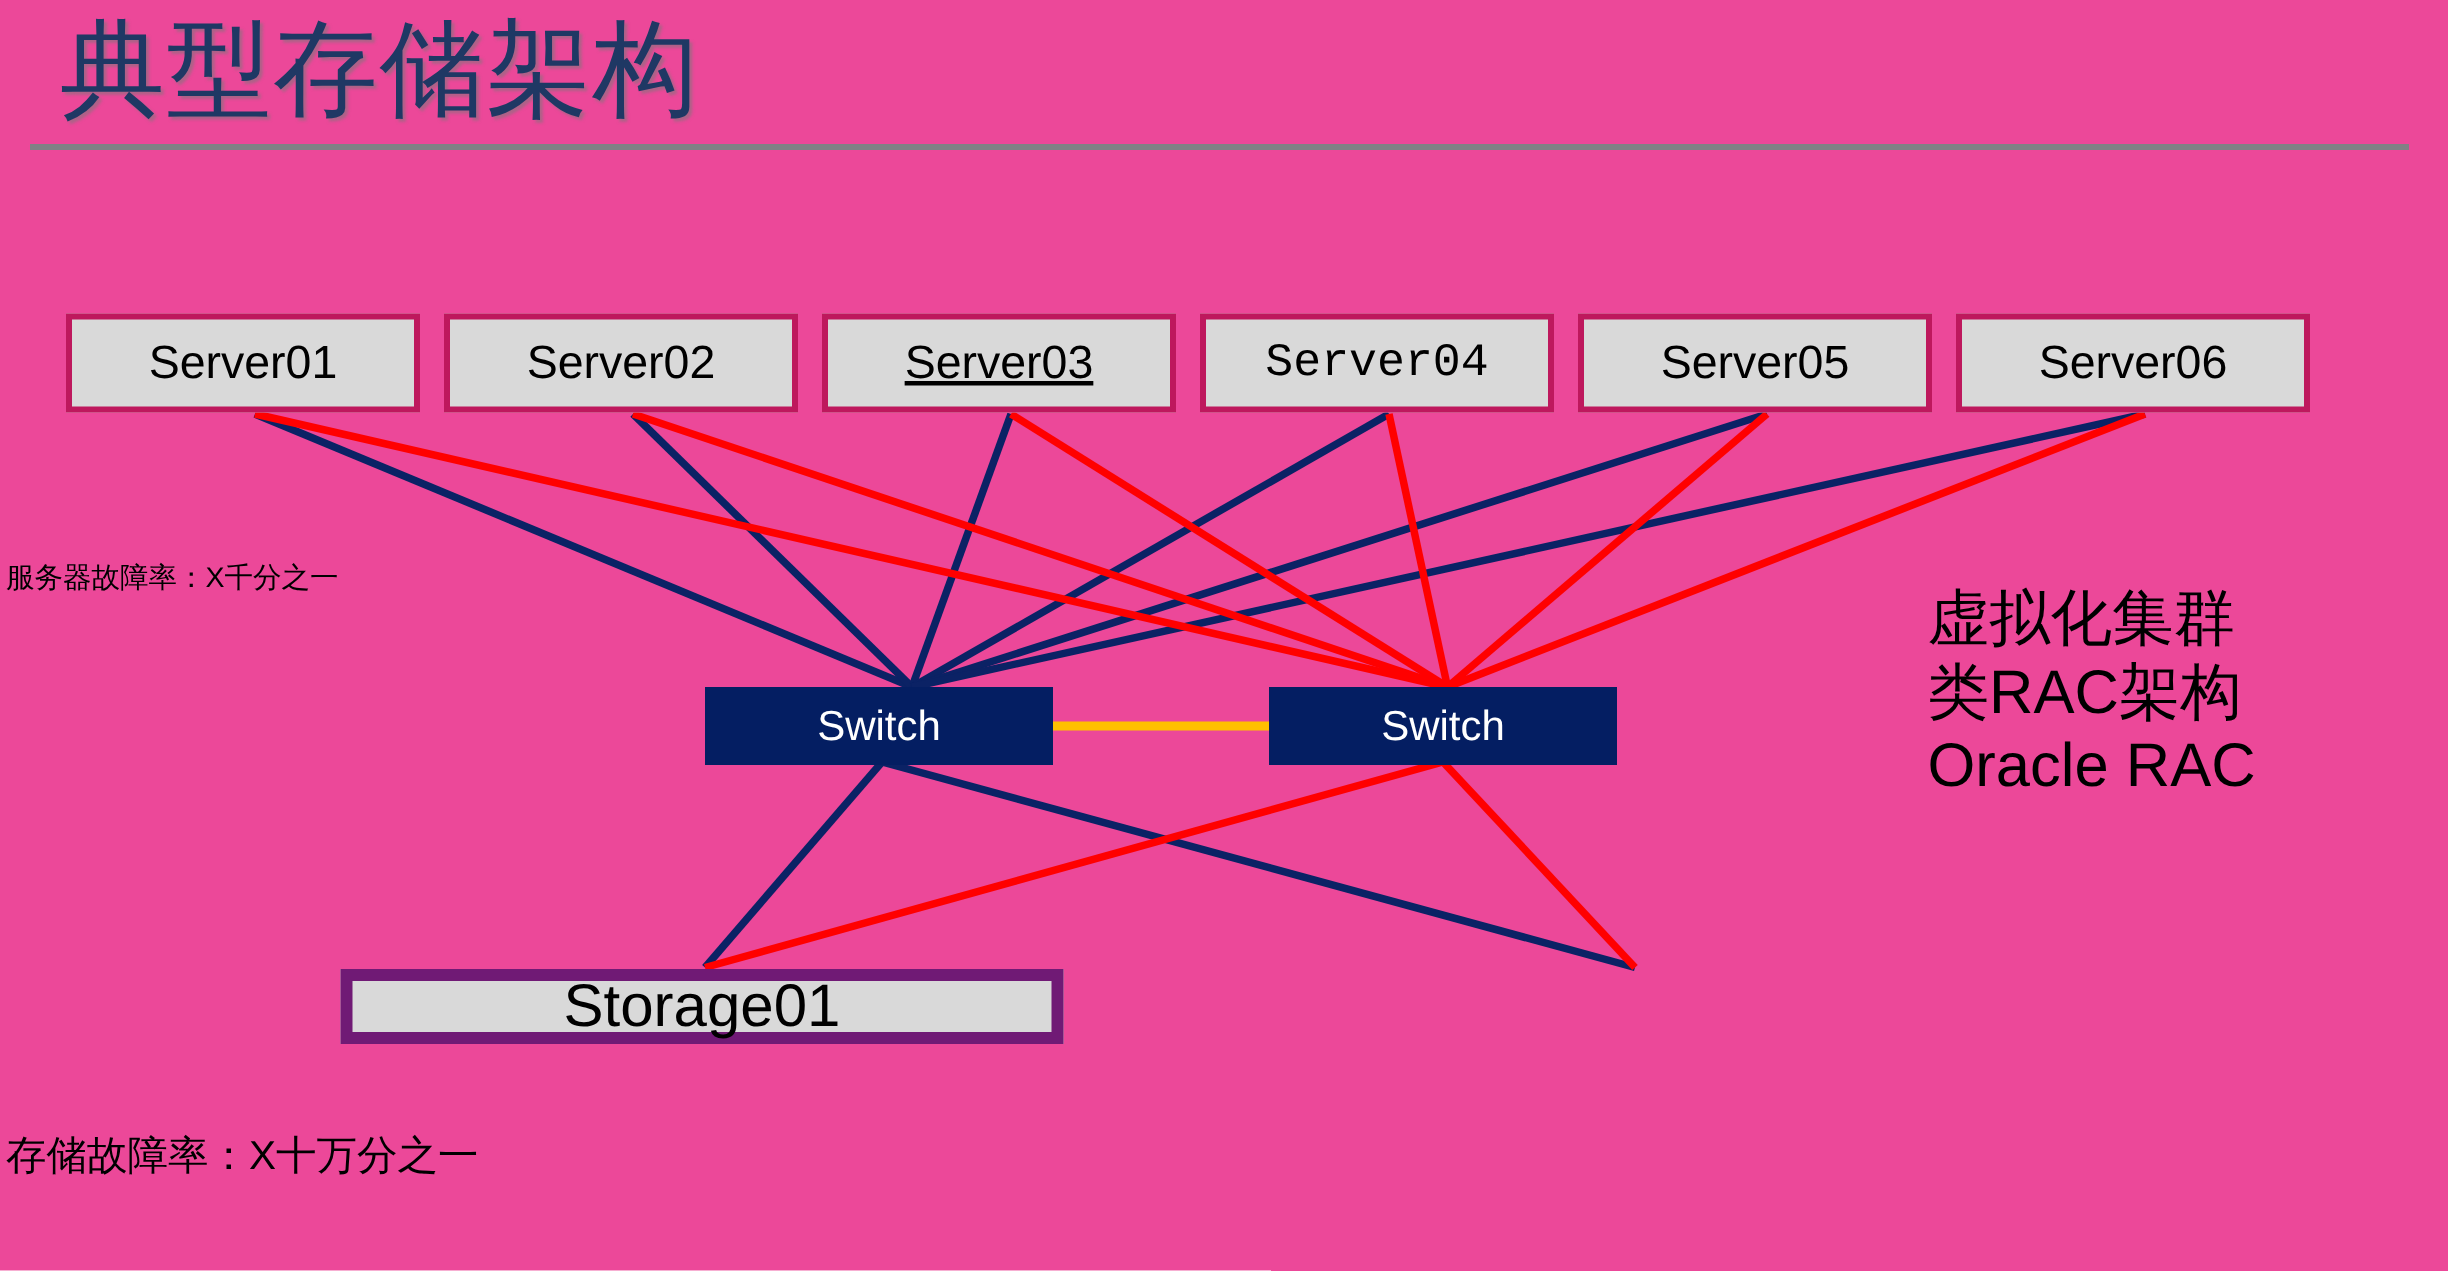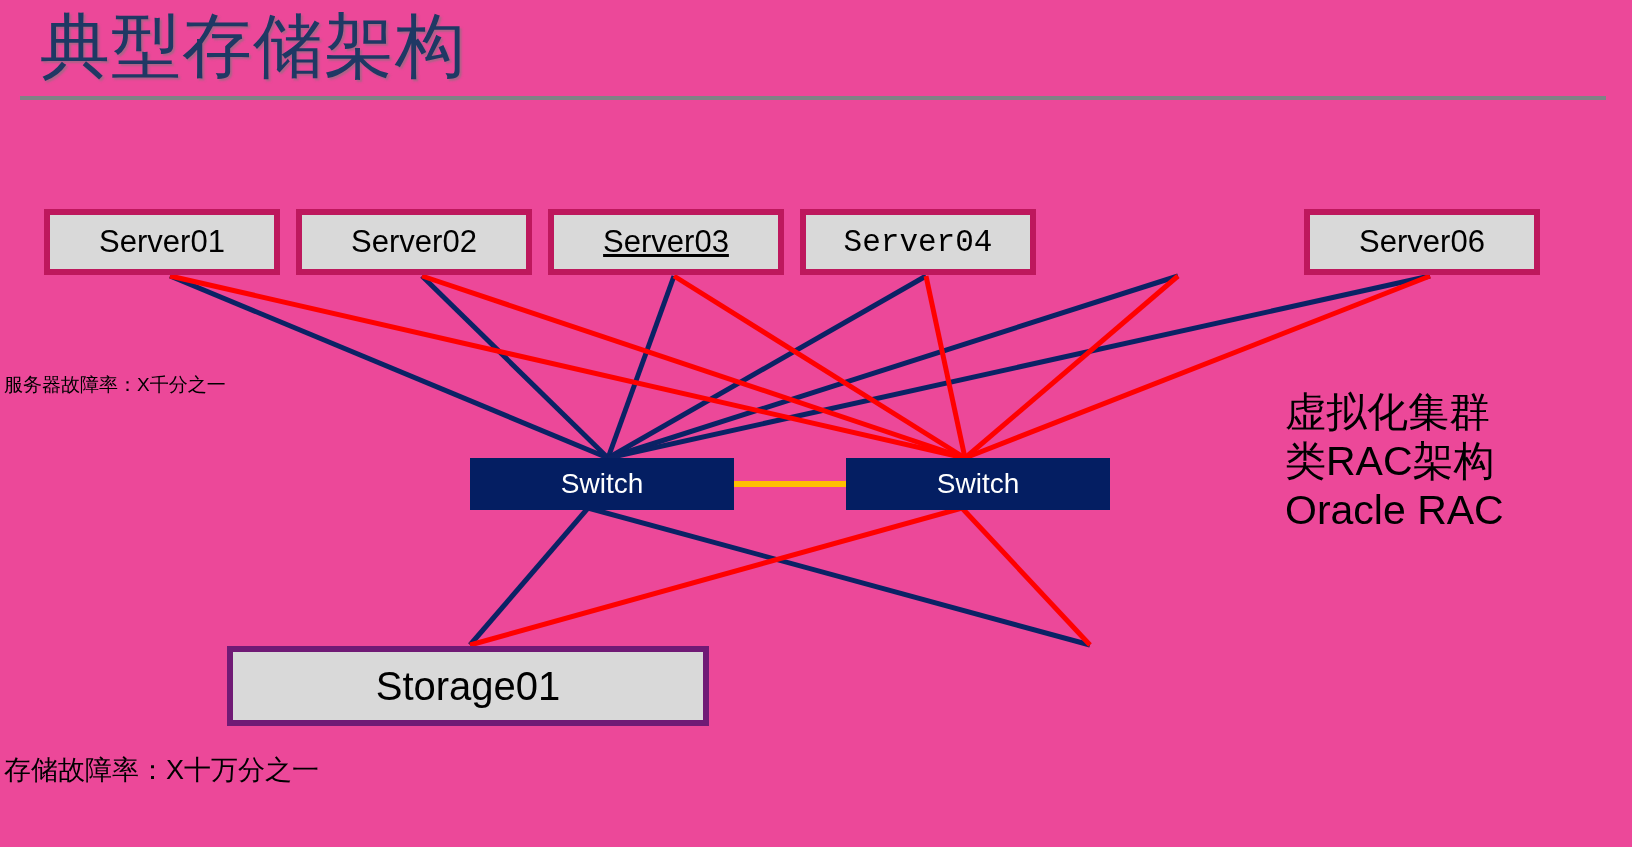--- a/index.html
+++ b/index.html
@@ -52,38 +52,38 @@
   
   .node {
     position: absolute;
     box-sizing: border-box;
     display: flex;
     align-items: center;
     justify-content: center;
   }
   .node.server {
     background: #D9D9D9;
-    border: 6px solid #be185d;
+    border: 4px solid #be185d;
     height: 66px;
     width: 236px;
     font-size: 31px;
     color: #000000;
   }
   .node.storage {
     background: #D9D9D9;
-    border: 6px solid #701a75;
-    height: 80px;
+    border: 8px solid #701a75;
+    height: 50px;
     font-size: 40px;
     color: #000000;
   }
   .node.switch {
     background: #041E62;
     border: none;
     height: 52px;
-    width: 264px;
+    width: 232px;
     font-size: 28px;
     color: #FFFFFF;
   }
 
   
   .annot {
     position: absolute;
     color: #000000;
     white-space: nowrap;
   }
@@ -154,20 +154,23 @@
   </div>
   <div class="node server" style="left:296px; top:209px;">
     <span>Server02</span>
   </div>
   <div class="node server" style="left:548px; top:209px;text-decoration:underline;">
     <span>Server03</span>
   </div>
   <div class="node server" style="left:800px; top:209px;font-family:Liberation Mono, monospace;">
     <span>Server04</span>
   </div>
+  <div class="node server" style="left:1052px;top:209px;">
+    <span>Server05</span>
+  </div>
   <div class="node server" style="left:1304px;top:209px;">
     <span>Server06</span>
   </div>
 
   <div class="node switch" style="left:470px; top:458px;">
     <span>Switch</span>
   </div>
   <div class="node switch" style="left:846px; top:458px;">
     <span>Switch</span>
   </div>

